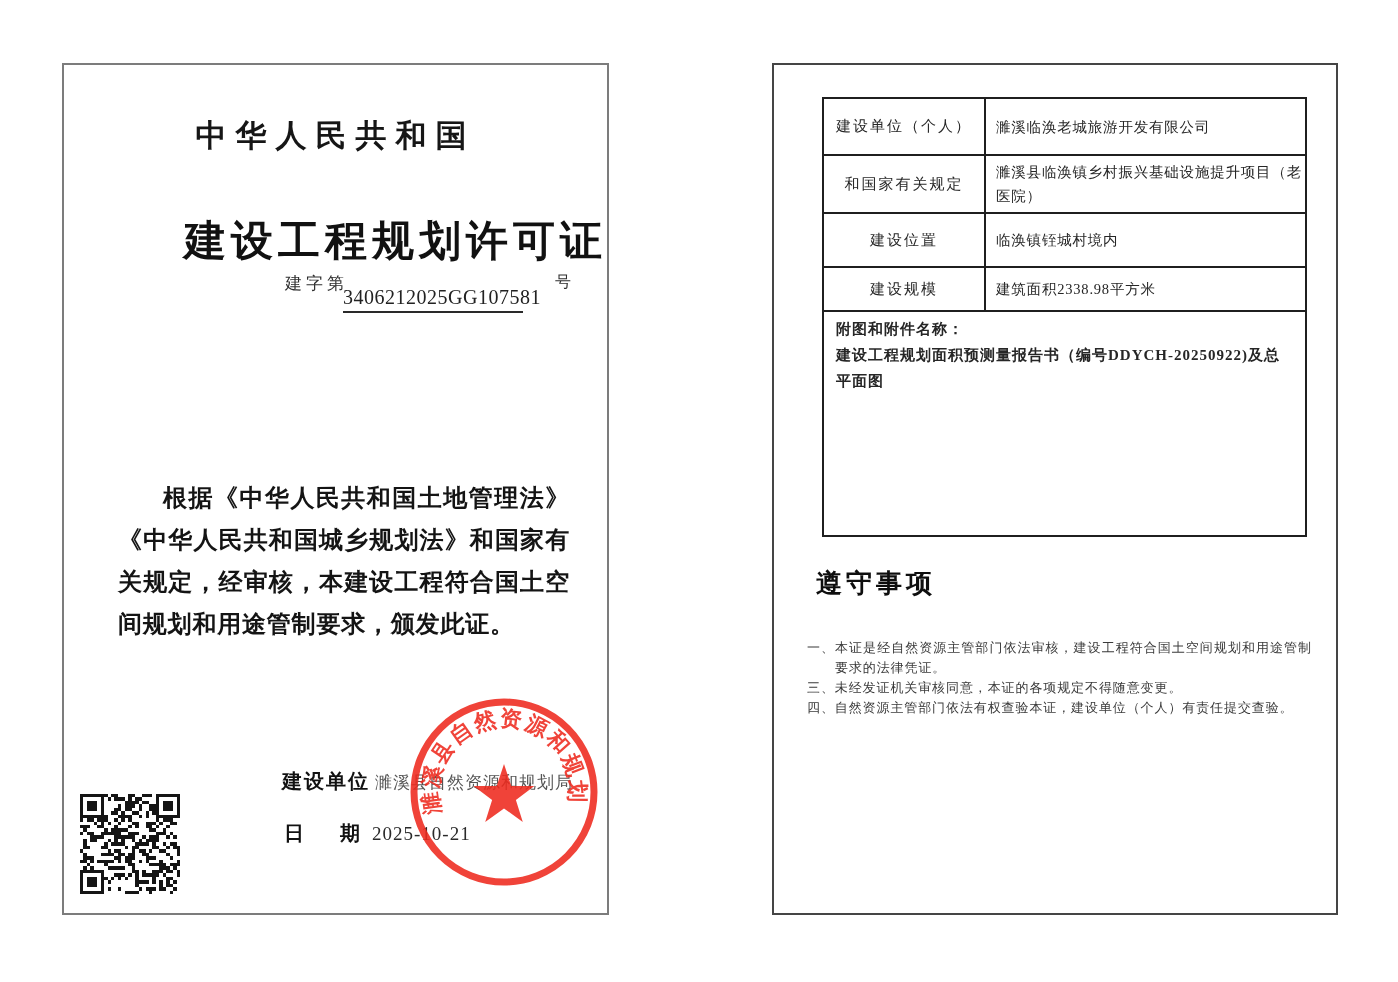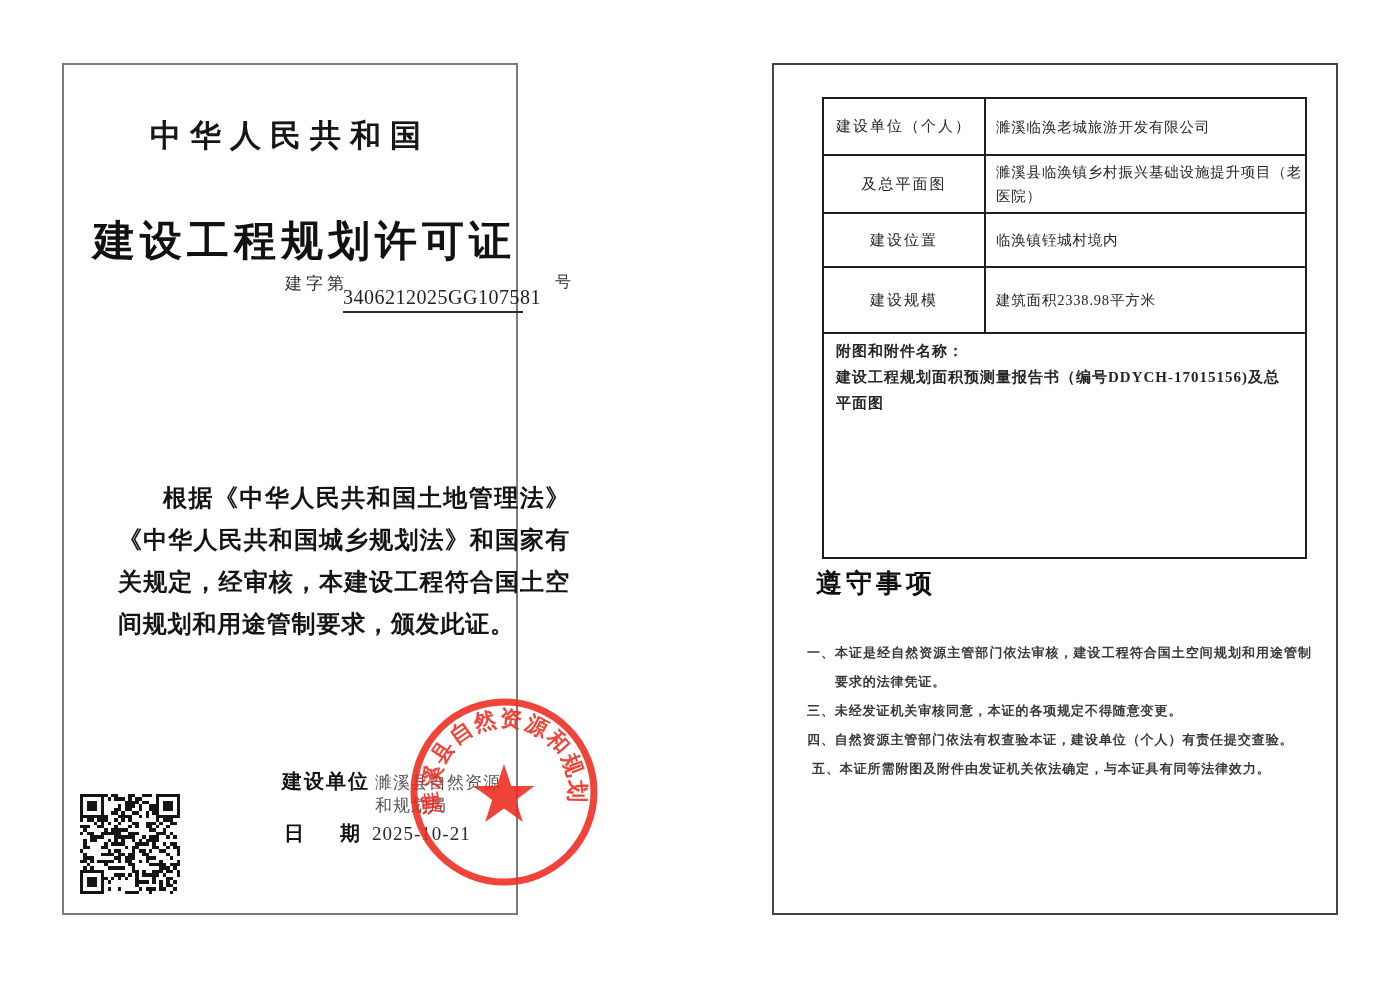--- a/index.html
+++ b/index.html
@@ -6,21 +6,21 @@
     --seal-red:#ee2a1e;
     --ink:#1c1c1c;
   }
   *{margin:0;padding:0;box-sizing:border-box;}
   html,body{background:#ffffff;}
   body{
     width:1398px;height:982px;position:relative;overflow:hidden;
     font-family:"Liberation Serif","DejaVu Serif",serif;color:var(--ink);
   }
   .page{position:absolute;background:#fff;}
-  .page-left{left:62px;top:63px;width:456px;height:852px;border:2px solid #7c7c7c;}
+  .page-left{left:62px;top:63px;width:547px;height:852px;border:2px solid #7c7c7c;}
   .page-right{left:772px;top:63px;width:566px;height:852px;border:2px solid #454545;}
 
   
   .country{
     position:absolute;left:0;top:50px;width:100%;text-align:center;
     font-size:31px;letter-spacing:9px;font-weight:600;color:#161616;
   }
   .cert-title{
     position:absolute;left:0;top:148px;width:100%;text-align:right;
     font-size:42px;font-weight:700;letter-spacing:5px;color:#111;
@@ -71,35 +71,35 @@
   }
   .info-table td{
     border:2px solid #1f1f1f;vertical-align:middle;color:#262626;
   }
   .info-table .lbl{
     width:162px;text-align:center;font-size:15px;letter-spacing:2px;
   }
   .info-table .val{
     font-size:14.5px;letter-spacing:0.8px;padding:4px 2px 4px 10px;line-height:24px;
   }
-  .row-1{height:57px;border-radius:16px;} .row-2{height:58px;} .row-3{height:54px;} .row-4{height:66px;}
+  .row-1{height:57px;border-radius:16px;} .row-2{height:58px;} .row-3{height:54px;} .row-4{height:44px;}
   .attach-cell{
     height:225px;vertical-align:top !important;padding:4px 12px;
     font-size:15px;letter-spacing:1px;line-height:26px;color:#262626;font-weight:bold;
   }
   .notice-title{
     position:absolute;left:42px;top:501px;
     font-size:26px;font-weight:700;letter-spacing:4px;color:#0e0e0e;
   }
   .notices{
     position:absolute;left:33px;top:573px;width:505px;
     font-size:13px;letter-spacing:0.9px;color:#3a3a3a;
   }
   .notice-item{
-    line-height:29px;padding-left:28px;text-indent:-28px;text-align:justify;font-weight:bold;
+    line-height:20px;padding-left:28px;text-indent:-28px;text-align:justify;
   }
   .notice-item:nth-child(4),.notice-item:nth-child(5){margin-left:5px;}
 </style>
 </head>
 <body>
 
 <div class="page page-left">
 
   <div class="country">中华人民共和国</div>
 
@@ -536,41 +536,40 @@
 
 <div class="page page-right">
 
   <table class="info-table">
     <tbody>
       <tr class="row-1">
         <td class="lbl">建设单位（个人）</td>
         <td class="val">濉溪临涣老城旅游开发有限公司</td>
       </tr>
       <tr class="row-2">
-        <td class="lbl">及总平面图</td>
+        <td class="lbl">和国家有关规定</td>
         <td class="val">濉溪县临涣镇乡村振兴基础设施提升项目（老医院）</td>
       </tr>
       <tr class="row-3">
         <td class="lbl">建设位置</td>
         <td class="val">临涣镇铚城村境内</td>
       </tr>
       <tr class="row-4">
         <td class="lbl">建设规模</td>
         <td class="val">建筑面积2338.98平方米</td>
       </tr>
       <tr>
         <td class="attach-cell" colspan="2">
           <div>附图和附件名称：</div>
-          <div>建设工程规划面积预测量报告书（编号DDYCH-17015156)及总平面图</div>
+          <div>建设工程规划面积预测量报告书（编号DDYCH-20250922)及总平面图</div>
         </td>
       </tr>
     </tbody>
   </table>
 
   <div class="notice-title">遵守事项</div>
 
   <div class="notices">
     <div class="notice-item">一、本证是经自然资源主管部门依法审核，建设工程符合国土空间规划和用途管制要求的法律凭证。</div>
     <div class="notice-item">三、未经发证机关审核同意，本证的各项规定不得随意变更。</div>
     <div class="notice-item">四、自然资源主管部门依法有权查验本证，建设单位（个人）有责任提交查验。</div>
-    <div class="notice-item">五、本证所需附图及附件由发证机关依法确定，与本证具有同等法律效力。</div>
   </div>
 </div>
 
 </body></html>

